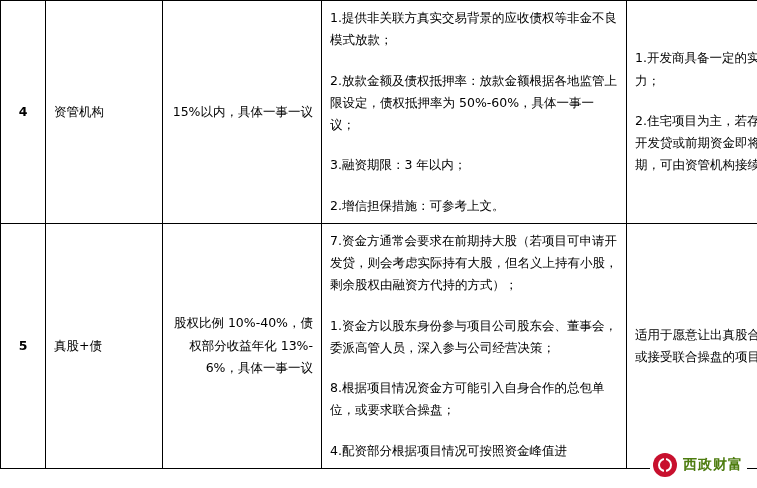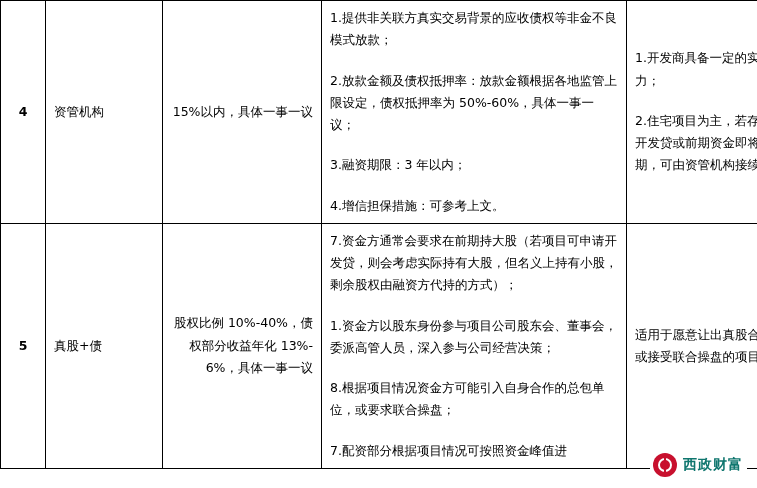--- a/index.html
+++ b/index.html
@@ -109,21 +109,21 @@
     position: absolute;
     left: 11px;
     top: 3px;
     width: 2px;
     height: 18px;
     background: #c8102e;
   }
   .badge-text {
     font-size: 14px;
     font-weight: bold;
-    color: #0f766e;
+    color: #4d7c0f;
     letter-spacing: 1px;
     white-space: nowrap;
   }
   .clip-top {
     
   }
 </style>
 </head>
 <body>
 
@@ -132,36 +132,36 @@
   <table class="doc-table">
     <tbody>
       <tr class="row-4 clip-top">
         <td class="col-index">4</td>
         <td class="col-name">资管机构</td>
         <td class="col-terms">15%以内，具体一事一议</td>
         <td class="col-detail">
           <p class="para">1.提供非关联方真实交易背景的应收债权等非金不良模式放款；</p>
           <p class="para">2.放款金额及债权抵押率：放款金额根据各地监管上限设定，债权抵押率为 50%-60%，具体一事一议；</p>
           <p class="para">3.融资期限：3 年以内；</p>
-          <p class="para">4.增信担保措施：可参考上文。</p>
+          <p class="para">2.增信担保措施：可参考上文。</p>
         </td>
         <td class="col-note">
           <p class="para">1.开发商具备一定的实力；</p>
           <p class="para">2.住宅项目为主，若存在开发贷或前期资金即将到期，可由资管机构接续</p>
         </td>
       </tr>
       <tr class="row-5">
         <td class="col-index">5</td>
         <td class="col-name">真股+债</td>
         <td class="col-terms">股权比例 10%-40%，债权部分收益年化 13%-6%，具体一事一议</td>
         <td class="col-detail">
           <p class="para">7.资金方通常会要求在前期持大股（若项目可申请开发贷，则会考虑实际持有大股，但名义上持有小股，剩余股权由融资方代持的方式）；</p>
           <p class="para">1.资金方以股东身份参与项目公司股东会、董事会，委派高管人员，深入参与公司经营决策；</p>
           <p class="para">8.根据项目情况资金方可能引入自身合作的总包单位，或要求联合操盘；</p>
-          <p class="para">7.配资部分根据项目情况可按照资金峰值进</p>
+          <p class="para">4.配资部分根据项目情况可按照资金峰值进</p>
         </td>
         <td class="col-note">
           <p class="para">适用于愿意让出真股合作或接受联合操盘的项目</p>
         </td>
       </tr>
     </tbody>
   </table>
 
   <div class="badge">
     <span class="badge-logo"></span>

